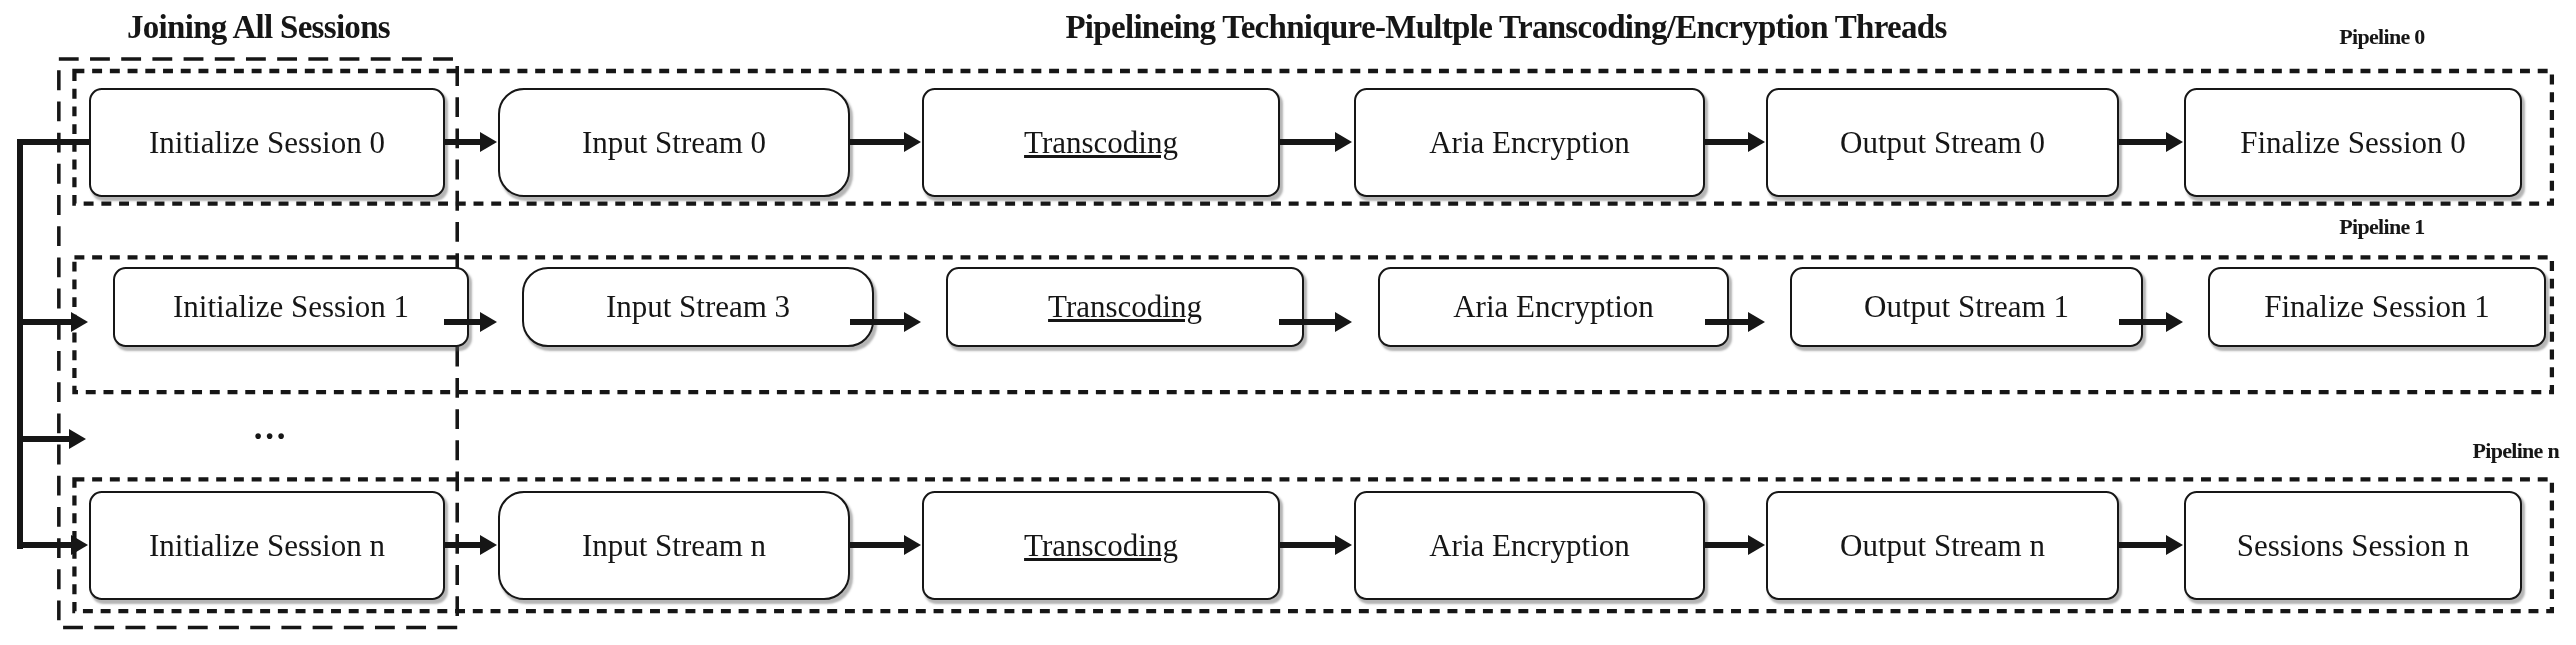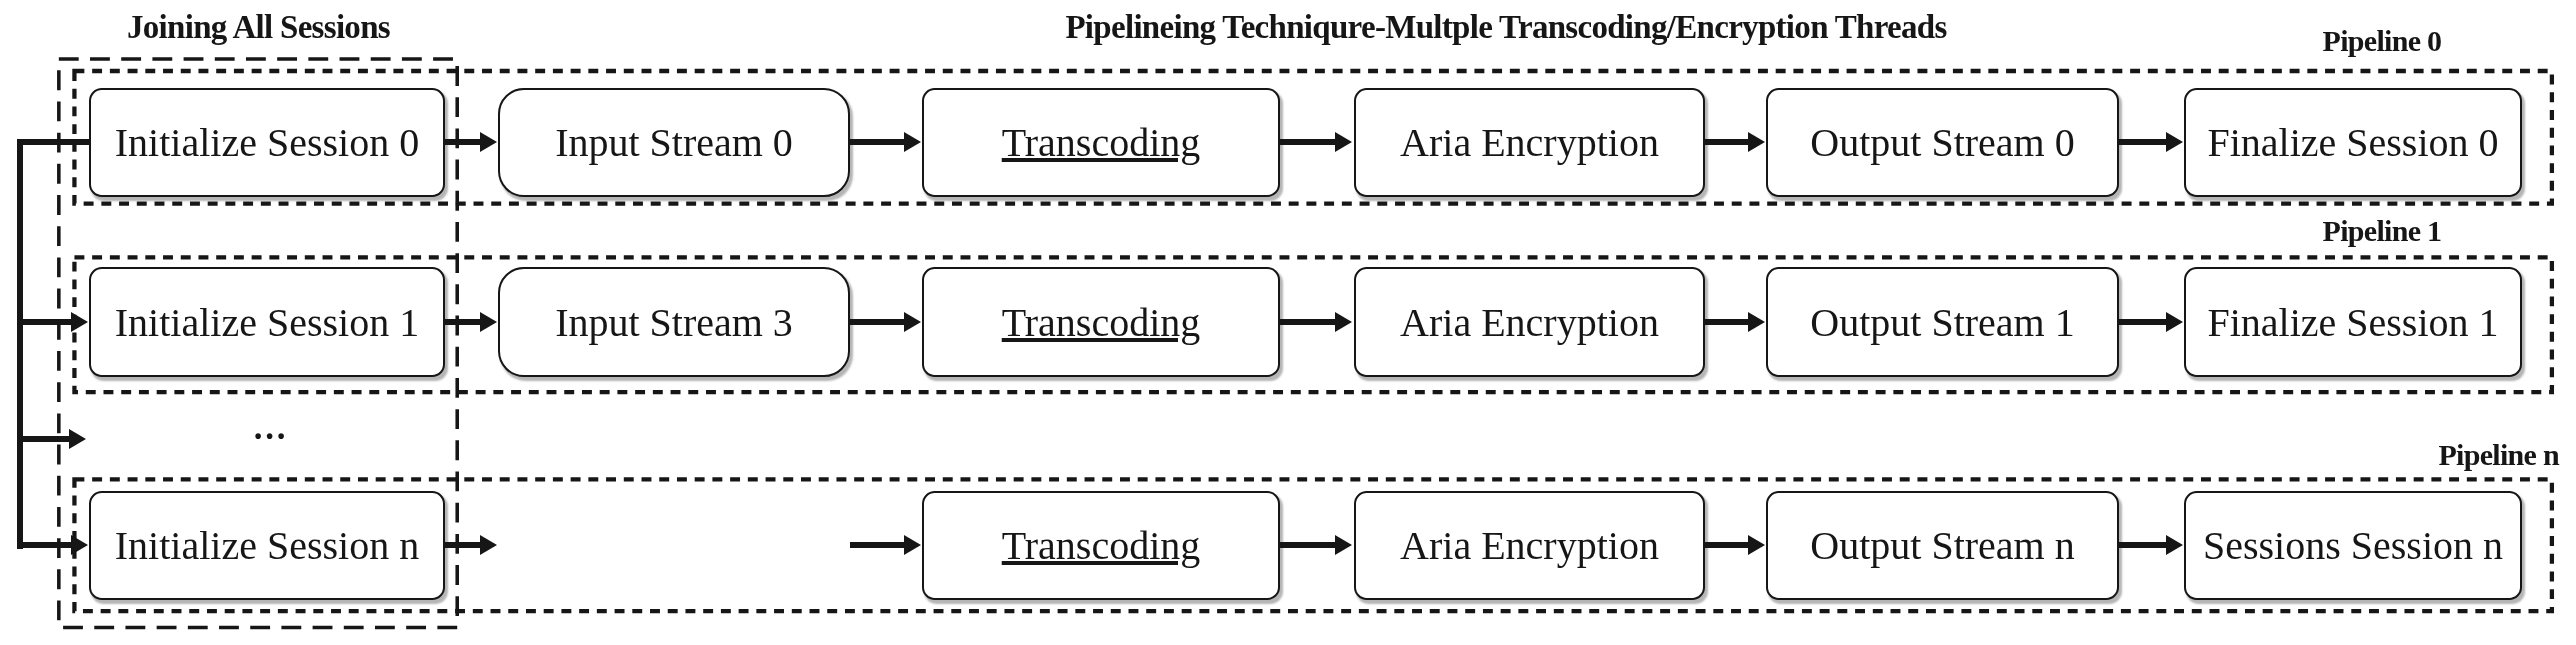--- a/index.html
+++ b/index.html
@@ -23,44 +23,44 @@
     color:#161616;
     white-space:nowrap;
   }
   .t-join { left:57px; top:8.5px; width:403px; }
   .t-main { left:939px; top:8.5px; width:1134px; }
 
   .plabel {
     position:absolute;
     left:2205px; width:354px;
     font-weight:bold;
-    font-size:30px;
+    font-size:22px;
     line-height:1;
     text-align:center;
     letter-spacing:-0.7px;
     white-space:nowrap;
   }
   .pl0 { top:25.5px; }
   .pl1 { top:216px; }
   .pln { top:440px;text-align:right; }
 
   
   .node {
     position:absolute;
     box-sizing:border-box;
     background:#ffffff;
     border:2.8px solid #161616;
     border-radius:12.8px;
     box-shadow:2.8px 3.5px 2.1px rgba(90,90,90,0.45);
     display:flex; align-items:center; justify-content:center;
-    font-size:40px;
+    font-size:31px;
     white-space:nowrap;
   }
   .nr0 { top:88px; height:109px; }
-  .nr1 { top:267px; height:110px; }
+  .nr1 { top:267px; height:80px;margin-left:24px; }
   .nrn { top:491px; height:109px; }
   .c0 { left:89px;  width:356px; }
   .c1 { left:498px;  width:352px;border-radius:26px; }
   .c2 { left:922px; width:358px;text-decoration:underline; }
   .c3 { left:1354px; width:351px; }
   .c4 { left:1766px; width:353px; }
   .c5 { left:2184px; width:338px; }
 
   
   .arrow { position:absolute; height:6.4px; background:#161616; }
@@ -140,20 +140,21 @@
   <div class="node nr0 c5">Finalize Session 0</div>
 
   <div class="node nr1 c0">Initialize Session 1</div>
   <div class="node nr1 c1">Input Stream 3</div>
   <div class="node nr1 c2">Transcoding</div>
   <div class="node nr1 c3">Aria Encryption</div>
   <div class="node nr1 c4">Output Stream 1</div>
   <div class="node nr1 c5">Finalize Session 1</div>
 
   <div class="node nrn c0">Initialize Session n</div>
+  <div class="node nrn c1">Input Stream n</div>
   <div class="node nrn c2">Transcoding</div>
   <div class="node nrn c3">Aria Encryption</div>
   <div class="node nrn c4">Output Stream n</div>
   <div class="node nrn c5">Sessions Session n</div>
 
   <div class="arrow ar0 g0"></div>
   <div class="arrow ar0 g1"></div>
   <div class="arrow ar0 g2"></div>
   <div class="arrow ar0 g3"></div>
   <div class="arrow ar0 g4"></div>

